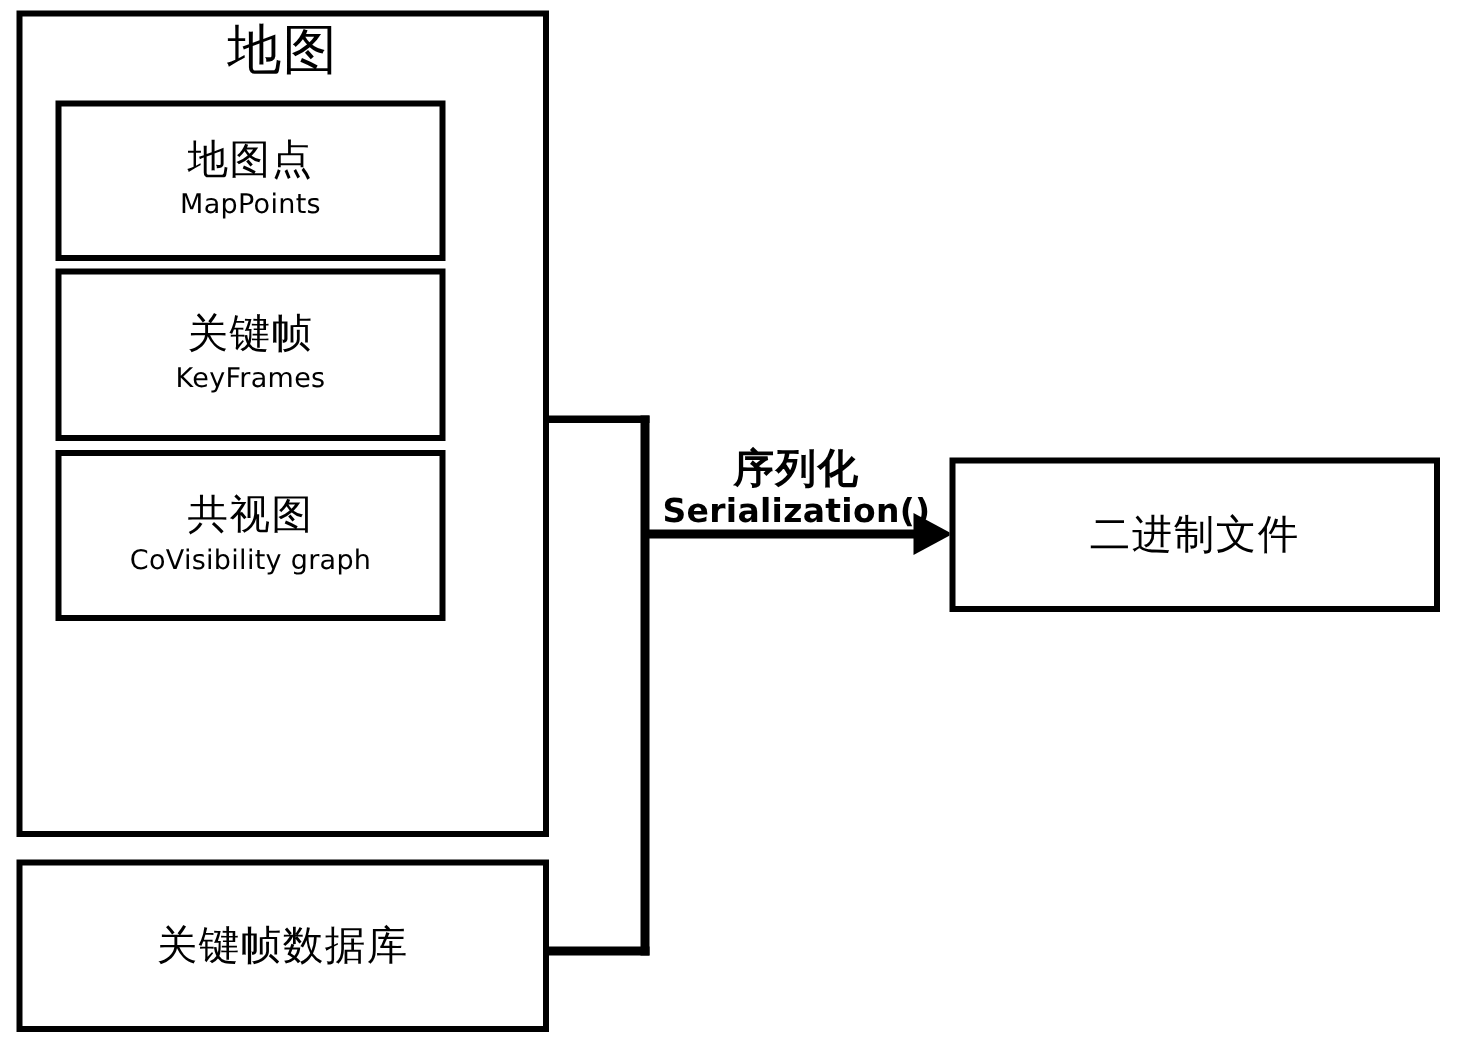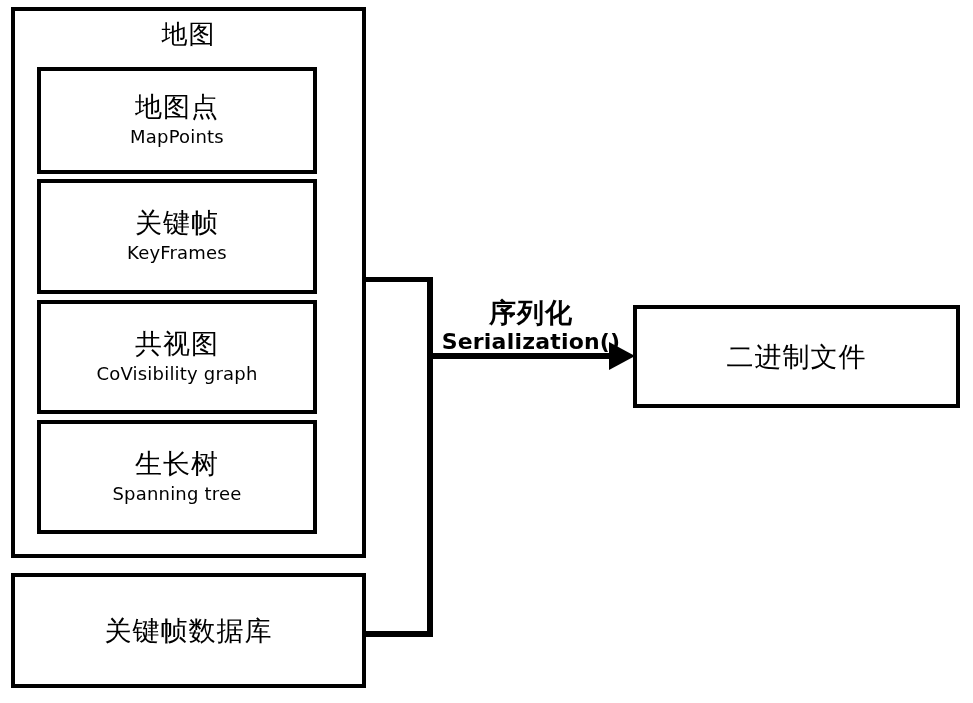--- a/index.html
+++ b/index.html
@@ -31,29 +31,29 @@
     top: 7px;
     width: 355px;
     height: 551px;
   }
   #map-title {
     position: absolute;
     left: 11px;
     top: 18px;
     width: 355px;
     text-align: center;
-    font-size: 26px;
+    font-size: 36px;
     line-height: 32px;
     letter-spacing: 1px;
   }
 
   
   .component {
     left: 37px;
-    width: 280px;
+    width: 260px;
     display: flex;
     flex-direction: column;
     align-items: center;
     justify-content: center;
   }
   #comp-mappoints     { top: 67px;  height: 107px; }
   #comp-keyframes     { top: 179px; height: 115px; }
   #comp-covisibility  { top: 300px; height: 114px; }
   #comp-spanningtree  { top: 420px; height: 114px; }
 
@@ -166,24 +166,20 @@
   <div class="box component" id="comp-covisibility">
     <div class="cn">共视图</div>
     <div class="en">CoVisibility graph</div>
   </div>
 
   <div class="box component" id="comp-keyframes">
     <div class="cn">关键帧</div>
     <div class="en">KeyFrames</div>
   </div>
 
-  <div class="box component" id="comp-spanningtree">
-    <div class="cn">生长树</div>
-    <div class="en">Spanning tree</div>
-  </div>
 
   <div class="box" id="kf-database">
     <div class="cn">关键帧数据库</div>
   </div>
 
   <div class="line" id="bus-top-stub"></div>
   <div class="line" id="bus-vertical"></div>
   <div class="line" id="bus-bottom-stub"></div>
 
   <div class="line" id="arrow-shaft"></div>

